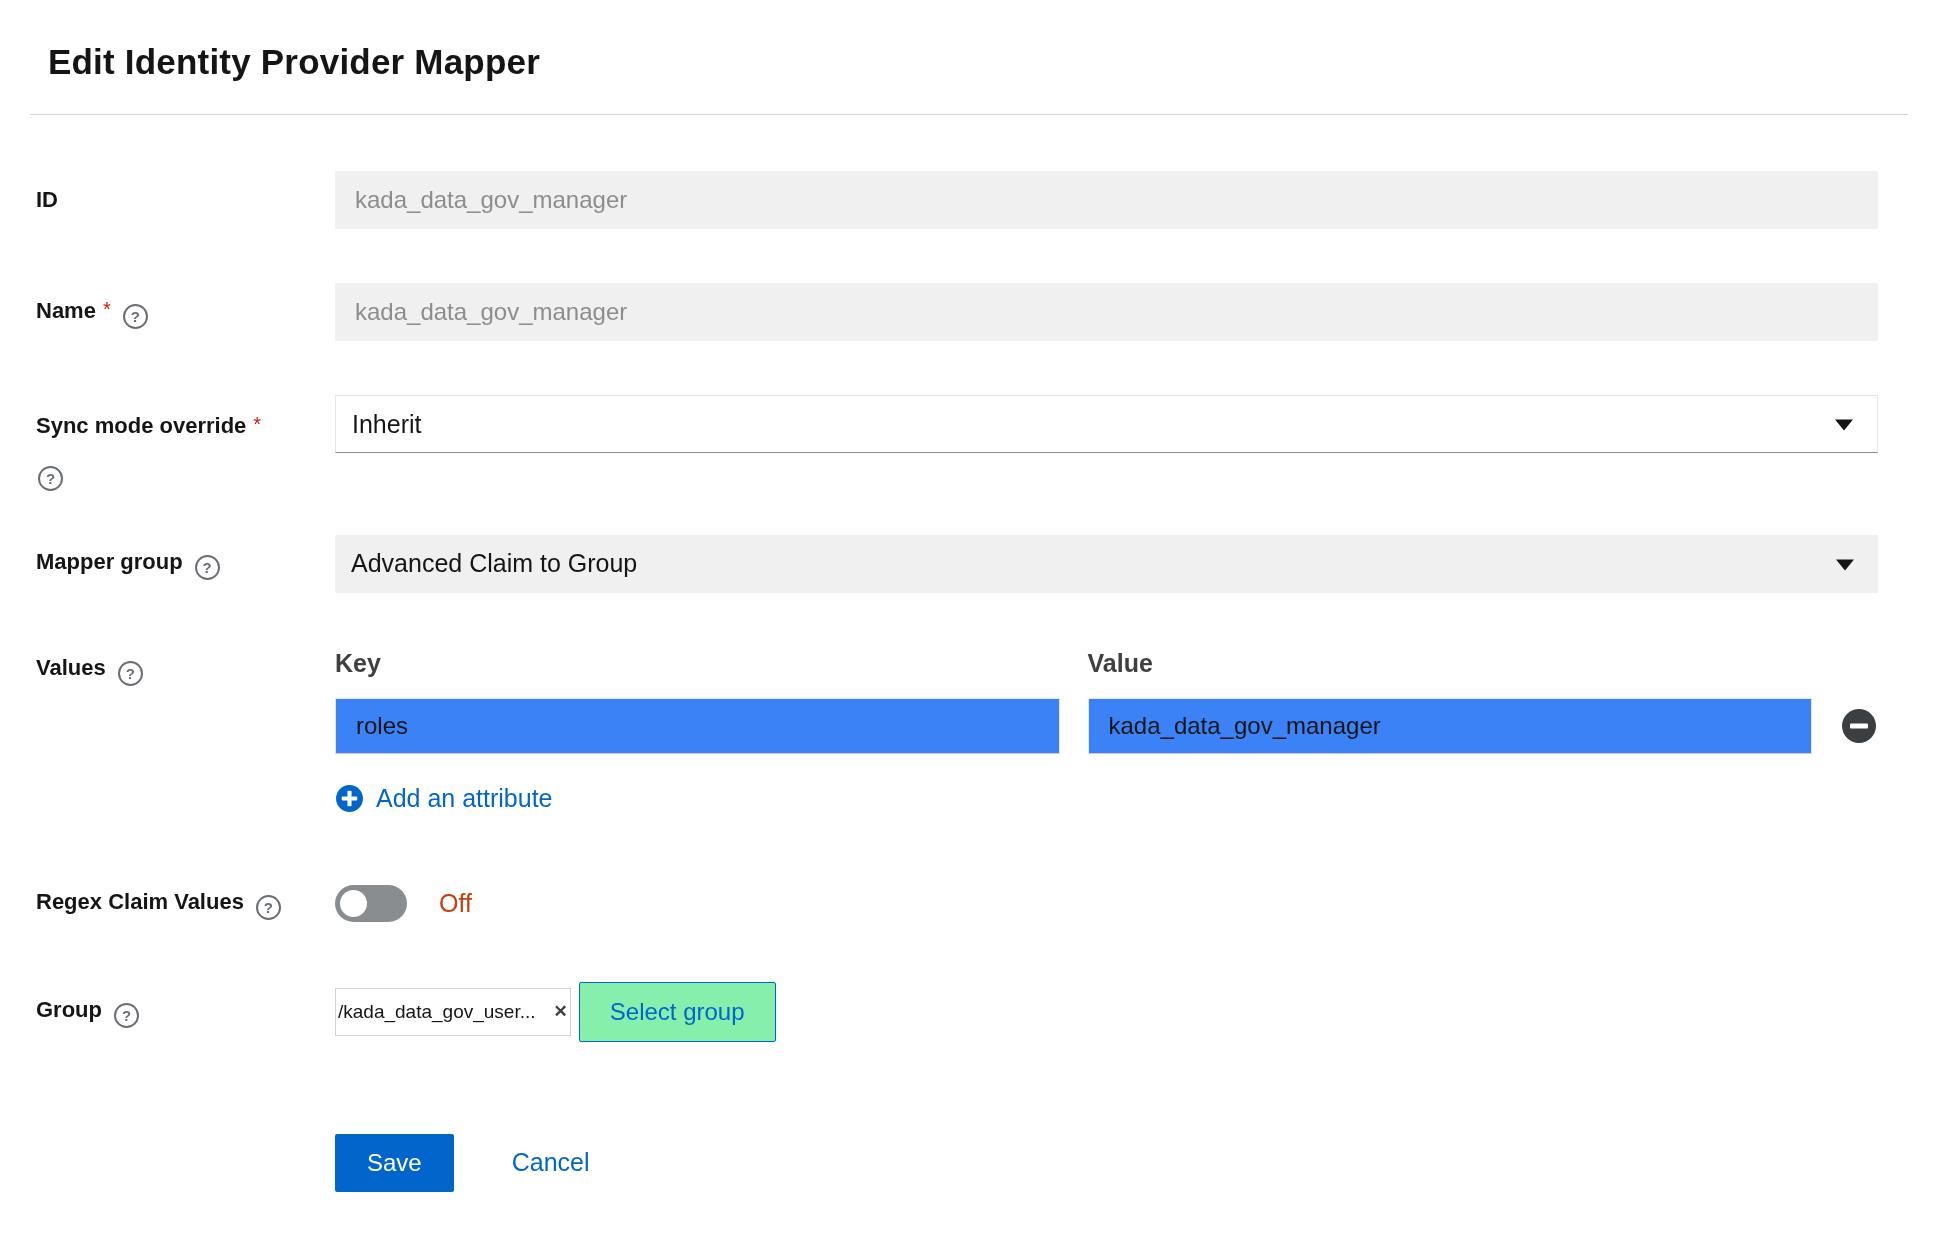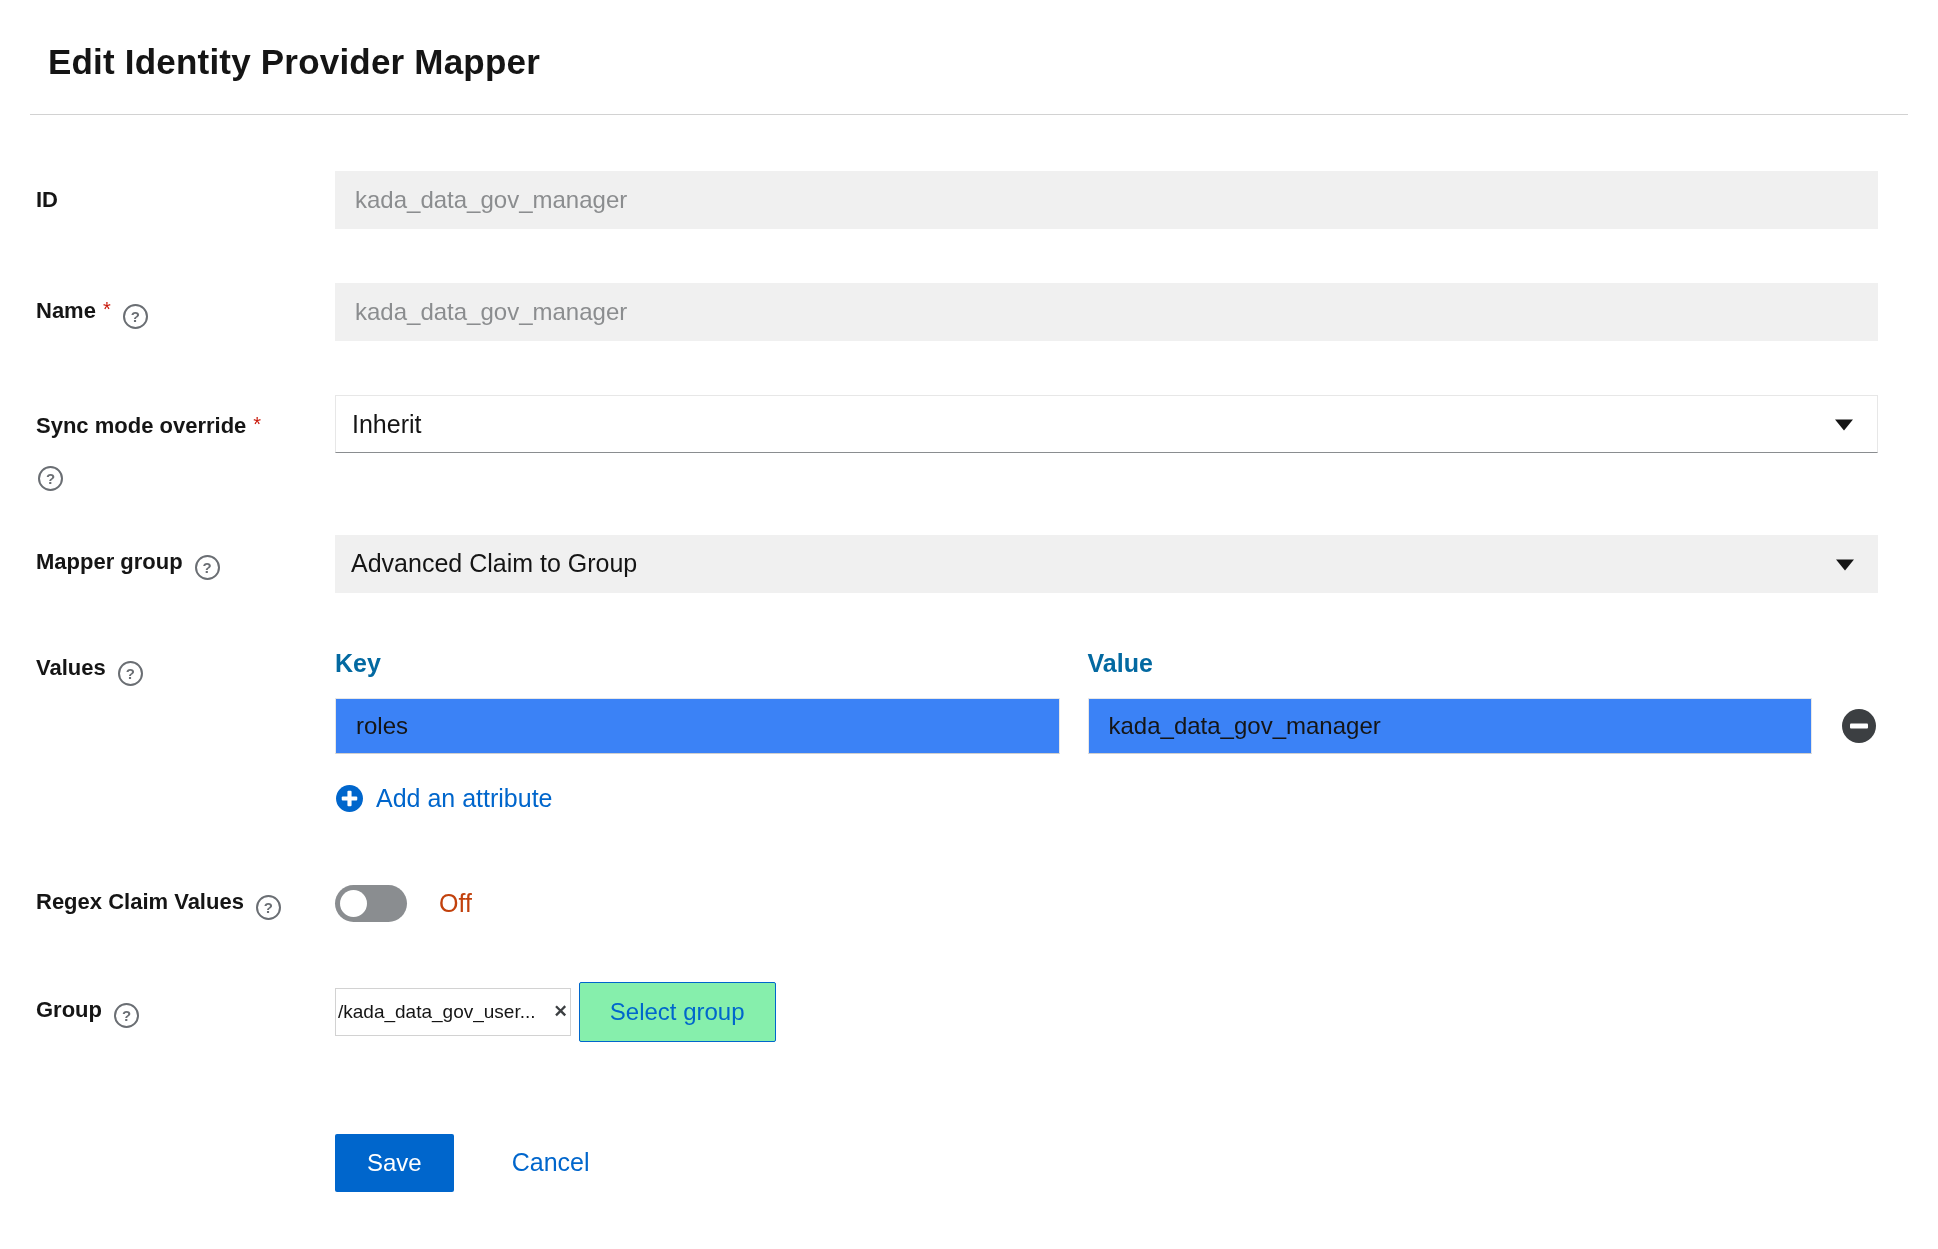--- a/index.html
+++ b/index.html
@@ -49,21 +49,21 @@
   .caret {
     position: absolute; right: 24px; top: 50%; transform: translateY(-42%);
     width: 0; height: 0;
     border-left: 9px solid transparent; border-right: 9px solid transparent;
     border-top: 11px solid #151515;
   }
 
   
   .claims-block { padding-top: 2px; }
   .claims-headers { display: flex; gap: 28px; margin-bottom: 20px; }
-  .claims-headers .h { flex: 1; font-size: 25px; font-weight: 700; color: #0369a1; }
+  .claims-headers .h { flex: 1; font-size: 25px; font-weight: 700; color: #404040; }
   .claims-headers .spacer { width: 38px; }
   .claim-row { display: flex; gap: 28px; align-items: center; }
   .claim-input {
     flex: 1; height: 56px; font-size: 24px; font-family: inherit;
     padding: 0 20px; outline: none; background: #3b82f6; color: #151515;
     border: 1px solid #e7e7e7; border-bottom: 1px solid #cfcfcf;
   }
   .minus-btn { width: 38px; height: 38px; border: none; background: transparent; cursor: pointer; padding: 0; display: flex; }
   .add-attr { display: flex; align-items: center; gap: 12px; margin-top: 30px; cursor: pointer; width: fit-content; }
   .add-attr .add-label { color: #0066cc; font-size: 25px; }

